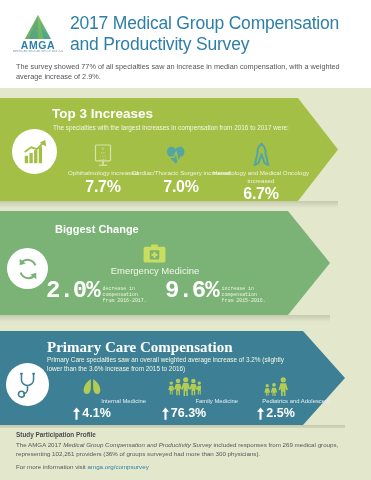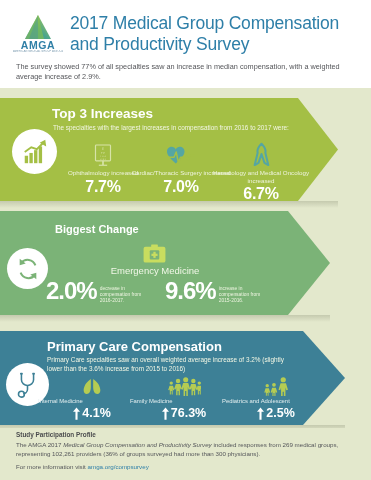--- a/index.html
+++ b/index.html
@@ -91,37 +91,37 @@
   #b1s1 { left: 50px; }  #b1s2 { left: 128px; } #b1s3 { left: 208px; }
 
   
   #b2-title { left: 55px; top: 12px; font-size: 11px; }
   #b2-badge { left: 7px; top: 37px; width: 41px; height: 41px; }
   #b2-kit { position: absolute; left: 143px; top: 33px; width: 23px; height: 19px; }
   #b2-spec {
     position: absolute; left: 60px; top: 54px; width: 190px; text-align: center;
     font-size: 9.5px; color: #f1f7e7;
   }
-  .b2-pair { position: absolute; top: 68px; display: flex; align-items: flex-start; }
+  .b2-pair { position: absolute; top: 68px; display: flex; align-items: flex-start; font-family: Liberation Mono, monospace; }
   .b2-big {
     font-size: 24px; font-weight: bold; color: #ffffff; letter-spacing: -1px;
     line-height: 24px;
   }
   .b2-note {
     font-size: 4.9px; line-height: 6.2px; color: #edf4e0; margin-left: 3px;
     margin-top: 7px; width: 46px;
   }
   #b2p1 { left: 46px; }  #b2p2 { left: 165px; }
 
   
-  #b3-title { left: 47px; top: 8px; font-size: 13px; }
+  #b3-title { left: 47px; top: 8px; font-size: 15px; font-family: Liberation Serif, serif; }
   #b3-sub   { left: 47px; top: 24px; width: 250px; }
   #b3-badge { left: 6px; top: 32px; width: 43px; height: 43px; }
 
-  .stat3b { position: absolute; top: 40px; width: 108px; text-align: left; }
+  .stat3b { position: absolute; top: 40px; width: 108px; text-align: right; }
   .stat3b .s-icon { height: 25px; display: flex; align-items: flex-end; justify-content: center; }
   .stat3b .s-label { font-size: 5.9px; color: #e3eef0; margin-top: 2px; }
   .stat3b .s-val {
     font-size: 12.5px; font-weight: bold; color: #ffffff; margin-top: 2px;
     display: flex; align-items: center; justify-content: center; gap: 2px;
   }
   .up-arrow { display: inline-block; width: 7px; height: 13px; }
   #b3s1 { left: 38px; } #b3s2 { left: 130px; } #b3s3 { left: 222px; }
 
   

